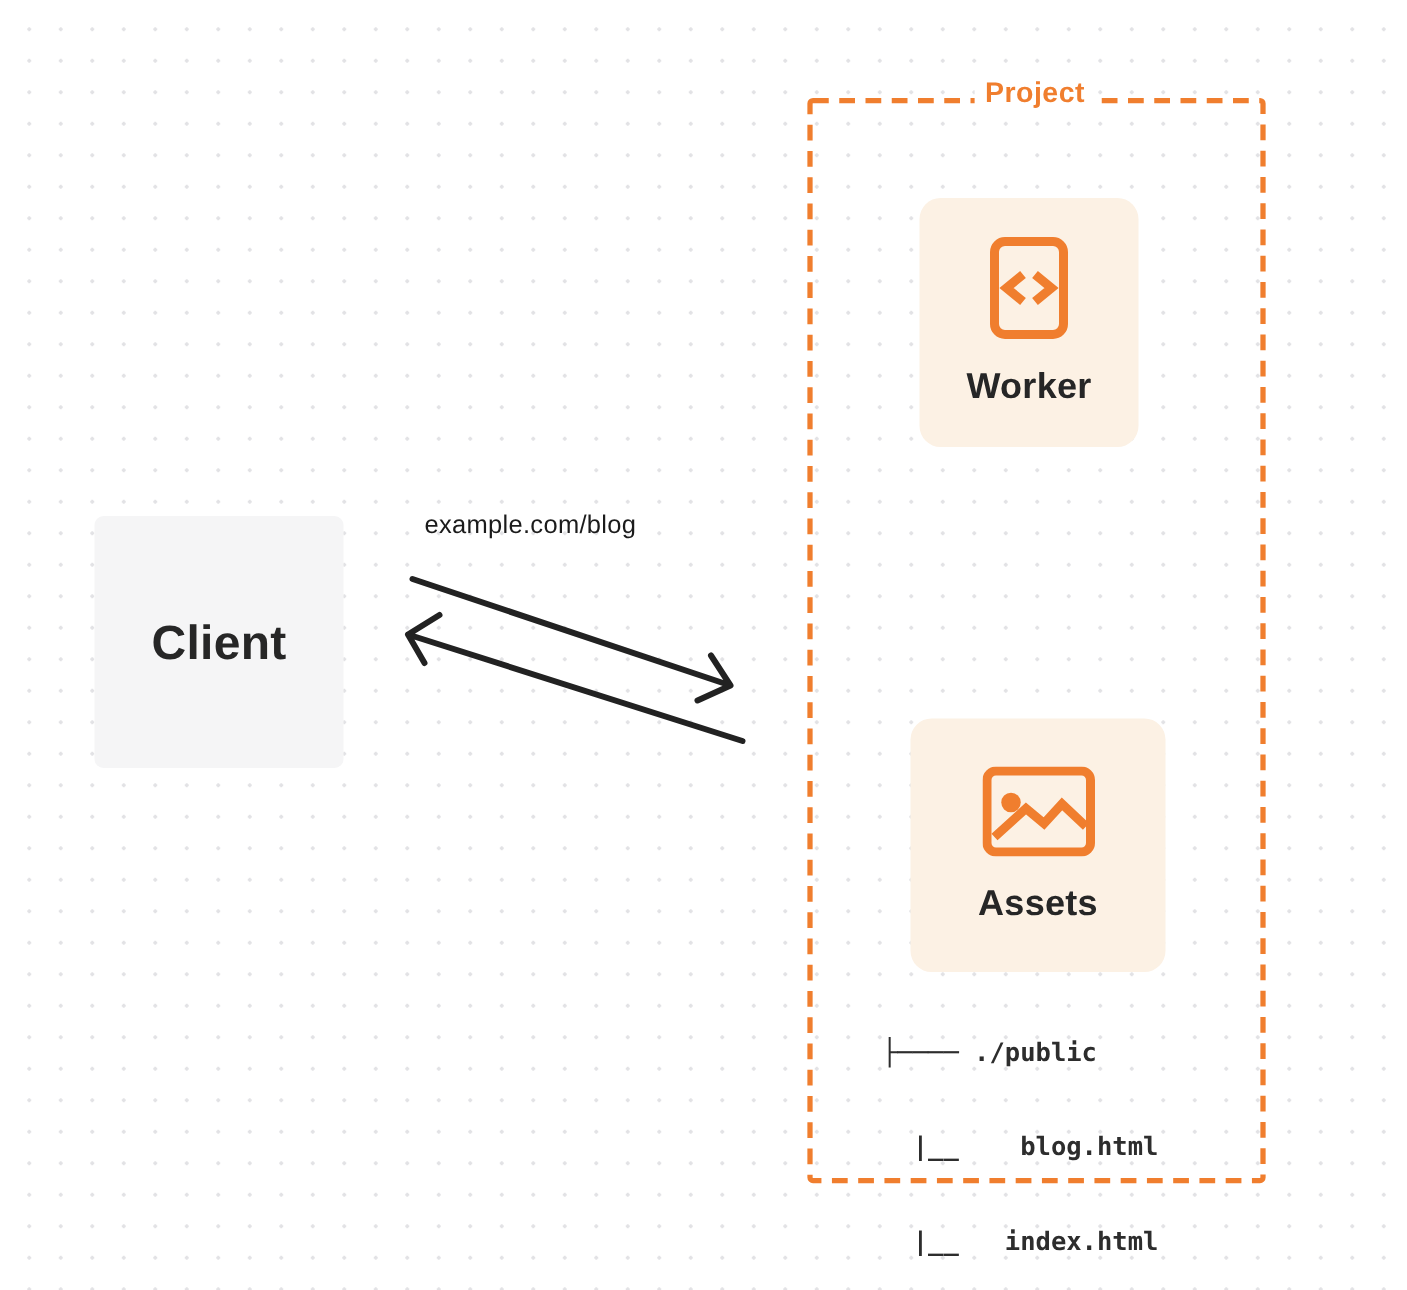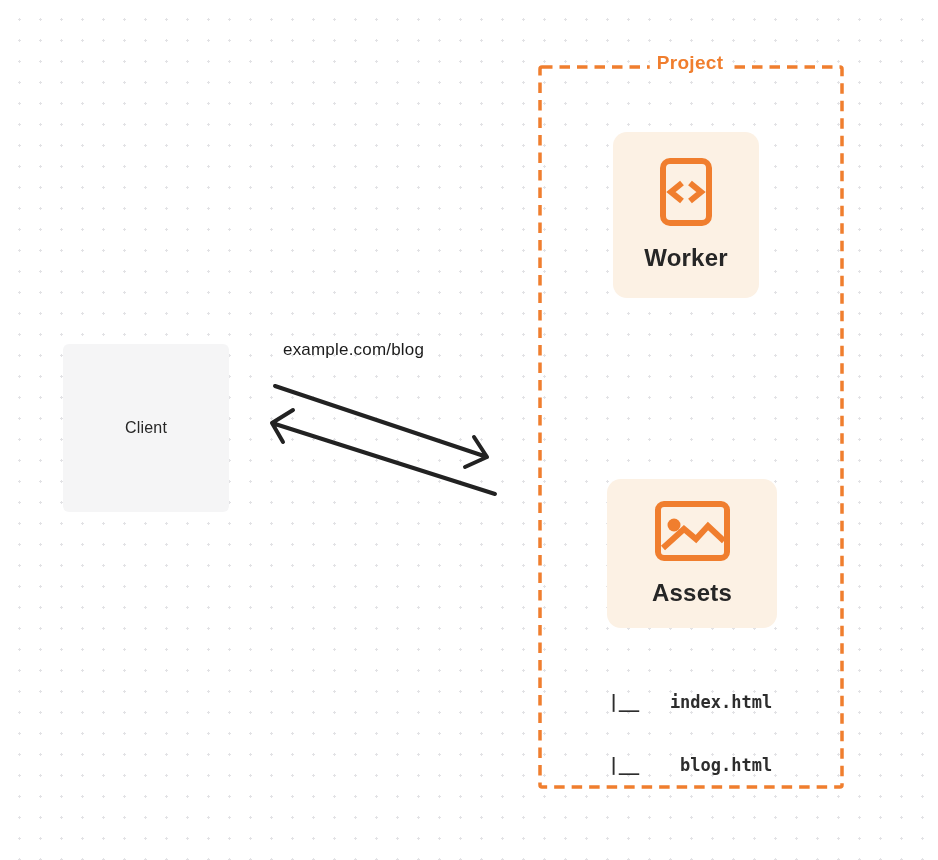--- a/index.html
+++ b/index.html
@@ -32,22 +32,22 @@
     left: 63px; top: 344px;
     width: 166px; height: 168px;
     background: #f5f5f6;
     border-radius: 6px;
     display: flex;
     align-items: center;
     justify-content: center;
     z-index: 2;
   }
   .client-box .label {
-    font-size: 16px;
-    font-weight: 400;
+    font-size: 32px;
+    font-weight: 700;
     color: #262626;
     letter-spacing: 0.2px;
   }
 
   
   .url-label {
     left: 283px; top: 340px;
     font-size: 17px;
     font-weight: 400;
     color: #1b1b1b;
@@ -73,21 +73,21 @@
     background: #fcf1e4;
     border-radius: 14px;
     display: flex;
     flex-direction: column;
     align-items: center;
     justify-content: center;
     gap: 18px;
     z-index: 2;
   }
   .worker-card { left: 613px; top: 132px; width: 146px; height: 166px; }
-  .assets-card { left: 607px; top: 479px; width: 170px; height: 149px; }
+  .assets-card { left: 607px; top: 479px; width: 170px; height: 169px; }
   .card .label {
     font-size: 24px;
     font-weight: 700;
     color: #262626;
     letter-spacing: 0.2px;
   }
   .icon-wrap { line-height: 0; }
 
   
   .file-tree {
@@ -137,16 +137,17 @@
     <svg width="75" height="60" viewBox="0 0 75 60" xmlns="http://www.w3.org/2000/svg">
       <rect x="3" y="3" width="69" height="54" rx="6" fill="none" stroke="#f07e2e" stroke-width="6"></rect>
       <circle cx="19" cy="24" r="6.5" fill="#f07e2e"></circle>
       <polyline points="8,47 29,28 41,38 53,25 69,40" fill="none" stroke="#f07e2e" stroke-width="6" stroke-linejoin="miter"></polyline>
     </svg>
   </span>
   <span class="label">Assets</span>
 </div>
 
 <div class="abs file-tree">
+  <div>├──── ./public</div>
+  <div>  |__    blog.html</div>
   <div>  |__   index.html</div>
-  <div>  |__    blog.html</div>
   
 </div>
 
 </body></html>

